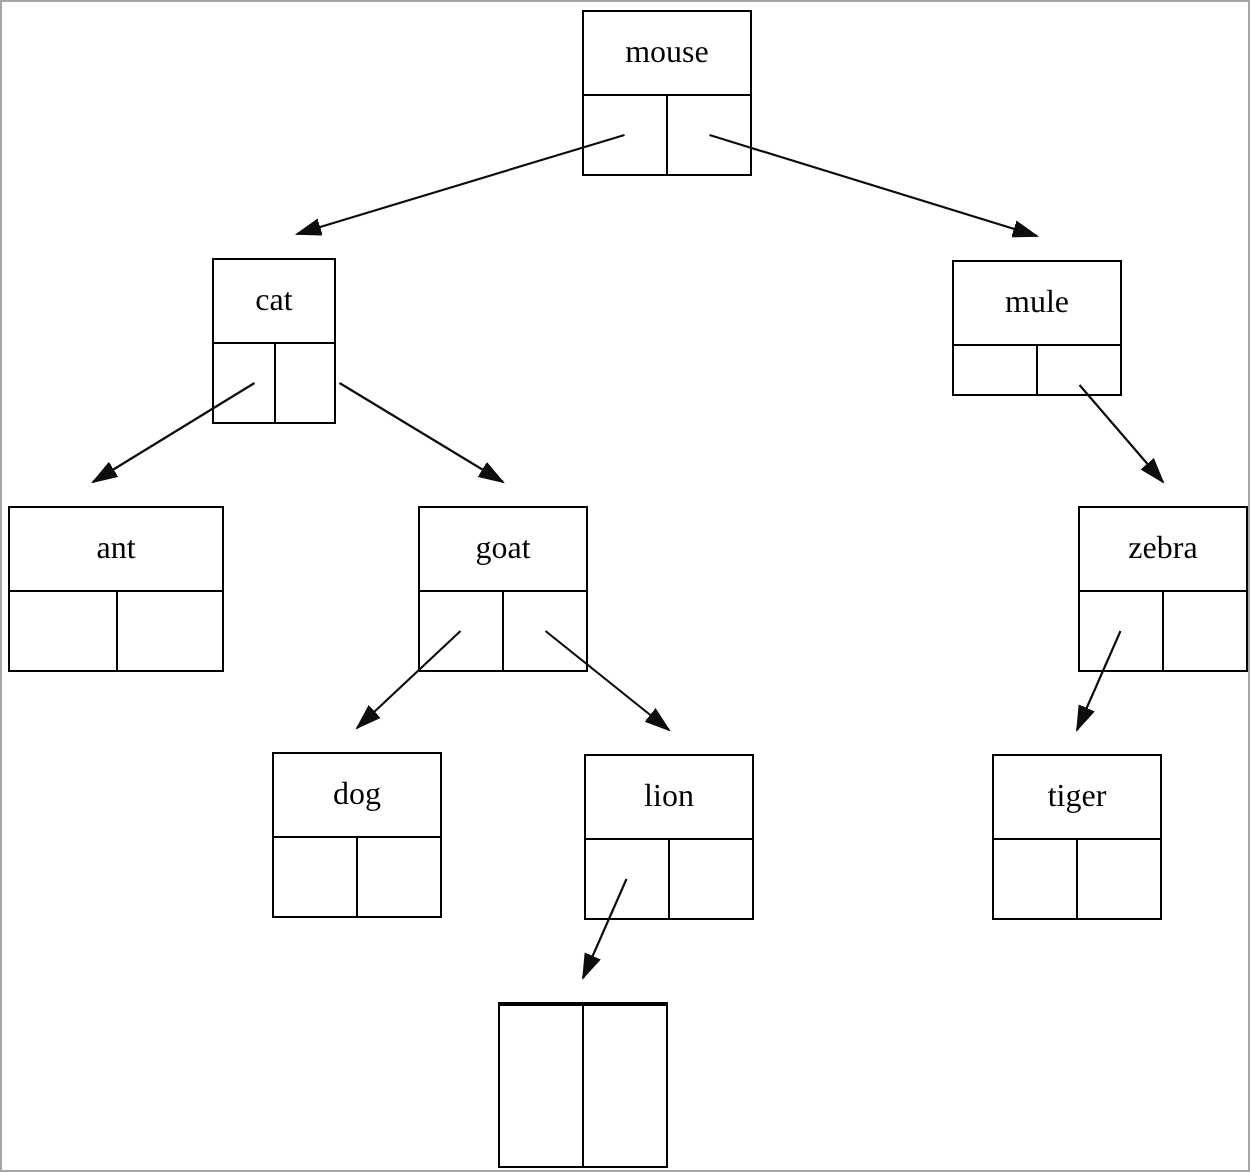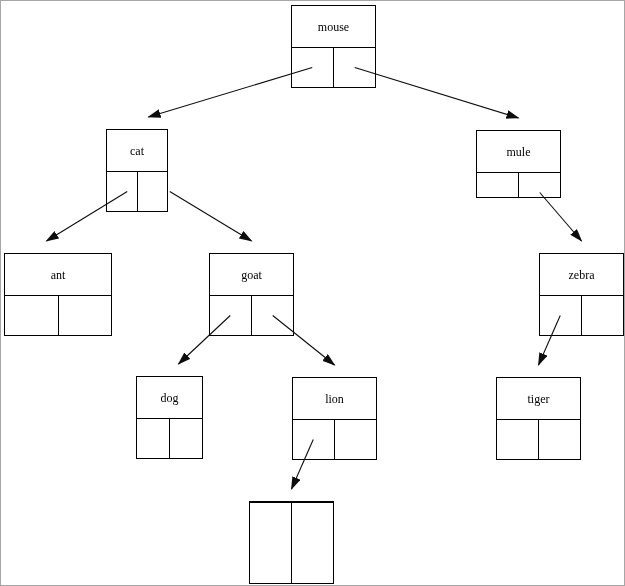--- a/index.html
+++ b/index.html
@@ -20,21 +20,21 @@
     border: 1px solid #000000;
     display: flex;
     flex-direction: column;
     z-index: 1;
   }
   .node .label {
     flex: 0 0 41px;
     display: flex;
     align-items: center;
     justify-content: center;
-    font-size: 12px;
+    font-size: 16px;
     line-height: 1;
     color: #000000;
   }
   .node .cells {
     flex: 1 1 auto;
     display: flex;
     border-top: 1px solid #000000;
   }
   .node .cell { flex: 1 1 50%; }
   .node .cell.left { border-right: 1px solid #000000; }
@@ -85,21 +85,21 @@
         <div class="cell right"></div>
       </div>
     </div>
     <div class="node" style="left: 538px; top: 252px; width: 85px; height: 83px;">
       <div class="label">zebra</div>
       <div class="cells">
         <div class="cell left"></div>
         <div class="cell right"></div>
       </div>
     </div>
-    <div class="node" style="left: 135px; top: 375px; width: 67px; height: 83px; text-align: right;">
+    <div class="node" style="left: 135px; top: 375px; width: 85px; height: 83px; text-align: right;">
       <div class="label">dog</div>
       <div class="cells">
         <div class="cell left"></div>
         <div class="cell right"></div>
       </div>
     </div>
     <div class="node" style="left: 291px; top: 376px; width: 85px; height: 83px;">
       <div class="label">lion</div>
       <div class="cells">
         <div class="cell left"></div>

